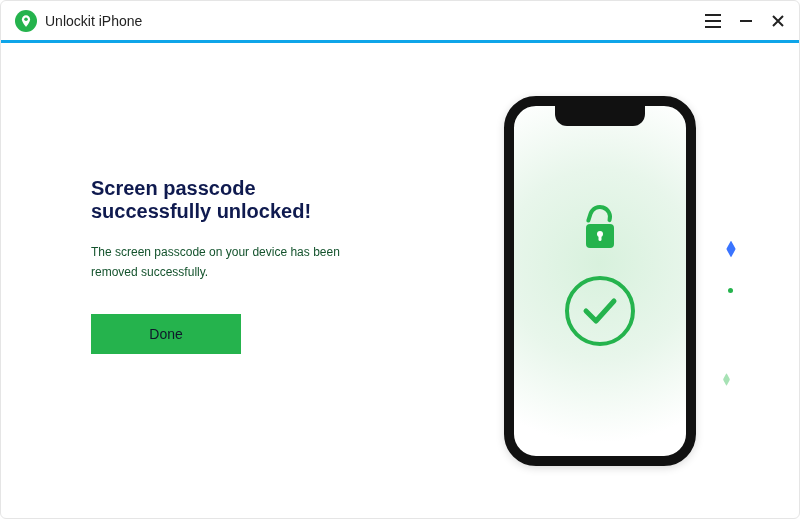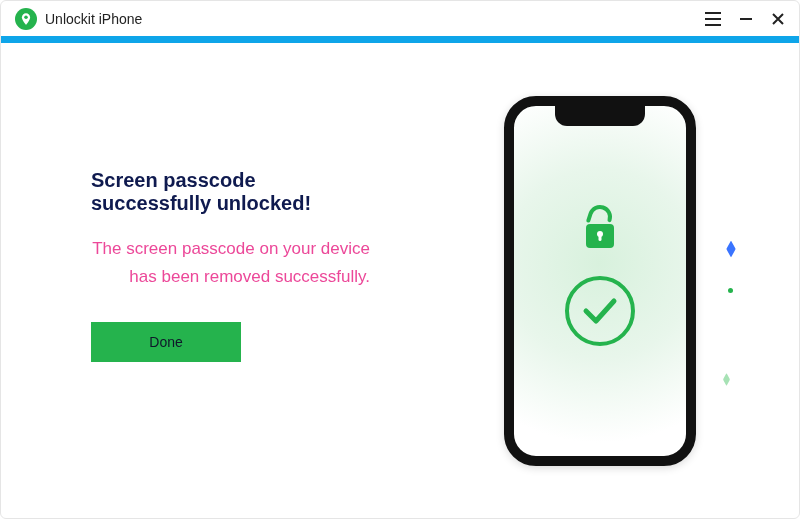--- a/index.html
+++ b/index.html
@@ -12,21 +12,21 @@
       border-radius: 6px;
       overflow: hidden;
       position: relative;
     }
     .titlebar {
       height: 42px;
       display: flex;
       align-items: center;
       justify-content: space-between;
       padding: 8px 14px;
-      border-bottom: 7px solid #0ea5e9;
+      border-bottom: 3px solid #0ea5e9;
     }
     .titlebar-left {
       display: flex;
       align-items: center;
       gap: 8px;
     }
     .app-logo {
       width: 22px;
       height: 22px;
       border-radius: 50%;
@@ -58,25 +58,24 @@
       padding-right: 30px;
       padding-bottom: 30px;
     }
     .heading {
       font-size: 20px;
       font-weight: 700;
       color: #0f1a4f;
       margin-bottom: 20px;
     }
     .subtext {
-      font-size: 17px;
-      color: #ec4899;
+      font-size: 12px;
+      color: #14532d;
       line-height: 1.6;
       margin-bottom: 32px;
-      text-align: right;
     }
     .done-btn {
       background: #25b34d;
       color: #0f172a;
       border: none;
       font-size: 14px;
       padding: 12px 0;
       width: 150px;
       cursor: pointer;
       font-family: inherit;

